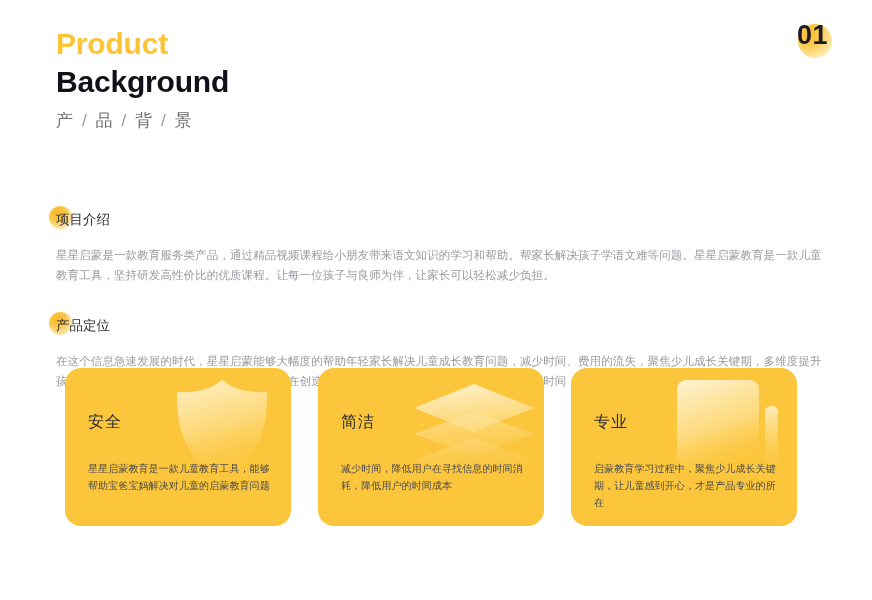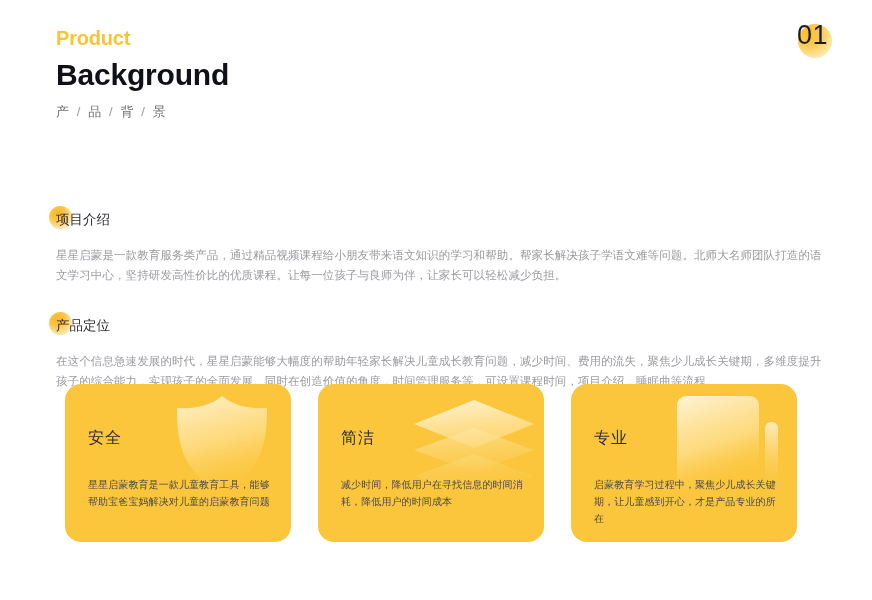--- a/index.html
+++ b/index.html
@@ -23,38 +23,38 @@
   .page-num-dot{
     position:absolute;
     width:34px; height:34px;
     border-radius:50%;
     right:-4px; top:2px;
     background:radial-gradient(circle at 32% 28%, #F9BC34 0%, #FBCB55 38%, #FDE49C 68%, #FEF7E4 100%);
     z-index:1;
   }
   .page-num{
     position:relative; z-index:2;
-    font-size:27px; font-weight:400; letter-spacing:.5px;
+    font-size:27px; font-weight:700; letter-spacing:.5px;
     color:#1b1b20;
     line-height:1;
   }
 
   
   .header{ position:absolute; left:56px; top:26px; }
   .title-en-1{
-    font-size:20px; font-weight:800; letter-spacing:-0.2px;
+    font-size:30px; font-weight:800; letter-spacing:-0.2px;
     color:#FBC434; line-height:1.22;
   }
   .title-en-2{
     font-size:30px; font-weight:800; letter-spacing:-0.2px;
-    color:#101018; line-height:1.22; margin-top:7px;
+    color:#101018; line-height:1.22; margin-top:1px;
   }
   .title-cn{
     margin-top:9px;
-    font-size:13px; color:#6f6f76; letter-spacing:1.6px;
+    font-size:17px; color:#6f6f76; letter-spacing:1.6px;
   }
   .title-cn .sep{ color:#9b9ba2; padding:0 1px; }
 
   
   .section{ position:absolute; left:56px; width:772px;margin-top:40px; }
   .section-1{ top:170px; }
   .section-2{ top:276px; }
 
   .sec-head{ position:relative; height:24px; }
   .sec-dot{
@@ -71,21 +71,21 @@
   .sec-body{
     margin-top:11px;
     font-size:11.5px; line-height:20px;
     color:#9a9aa1;
     letter-spacing:.1px;
     max-width:772px;
   }
 
   
   .cards{
-    position:absolute; left:65px; top:384px;
+    position:absolute; left:65px; top:368px;
     display:flex; gap:27px;
   }
   .card{
     position:relative;
     width:226px; height:158px;
     border-radius:16px;
     background:#FBC63C;
     overflow:hidden;
   }
   .card-title{
@@ -128,21 +128,21 @@
     <div class="title-cn">
       <span>产</span><span class="sep"> / </span><span>品</span><span class="sep"> / </span><span>背</span><span class="sep"> / </span><span>景</span>
     </div>
   </div>
 
   <div class="section section-1">
     <div class="sec-head">
       <span class="sec-dot"></span>
       <span class="sec-title">项目介绍</span>
     </div>
-    <div class="sec-body">星星启蒙是一款教育服务类产品，通过精品视频课程给小朋友带来语文知识的学习和帮助。帮家长解决孩子学语文难等问题。北师大名师团队打造的语文学习中心，坚持研发高性价比的优质课程。让每一位孩子与良师为伴，让家长可以轻松减少负担。</div>
+    <div class="sec-body">星星启蒙是一款教育服务类产品，通过精品视频课程给小朋友带来语文知识的学习和帮助。帮家长解决孩子学语文难等问题。星星启蒙教育是一款儿童教育工具，坚持研发高性价比的优质课程。让每一位孩子与良师为伴，让家长可以轻松减少负担。</div>
   </div>
 
   <div class="section section-2">
     <div class="sec-head">
       <span class="sec-dot"></span>
       <span class="sec-title">产品定位</span>
     </div>
     <div class="sec-body">在这个信息急速发展的时代，星星启蒙能够大幅度的帮助年轻家长解决儿童成长教育问题，减少时间、费用的流失，聚焦少儿成长关键期，多维度提升孩子的综合能力，实现孩子的全面发展。同时在创造价值的角度，时间管理服务等，可设置课程时间，项目介绍，睡眠曲等流程。</div>
   </div>
 

